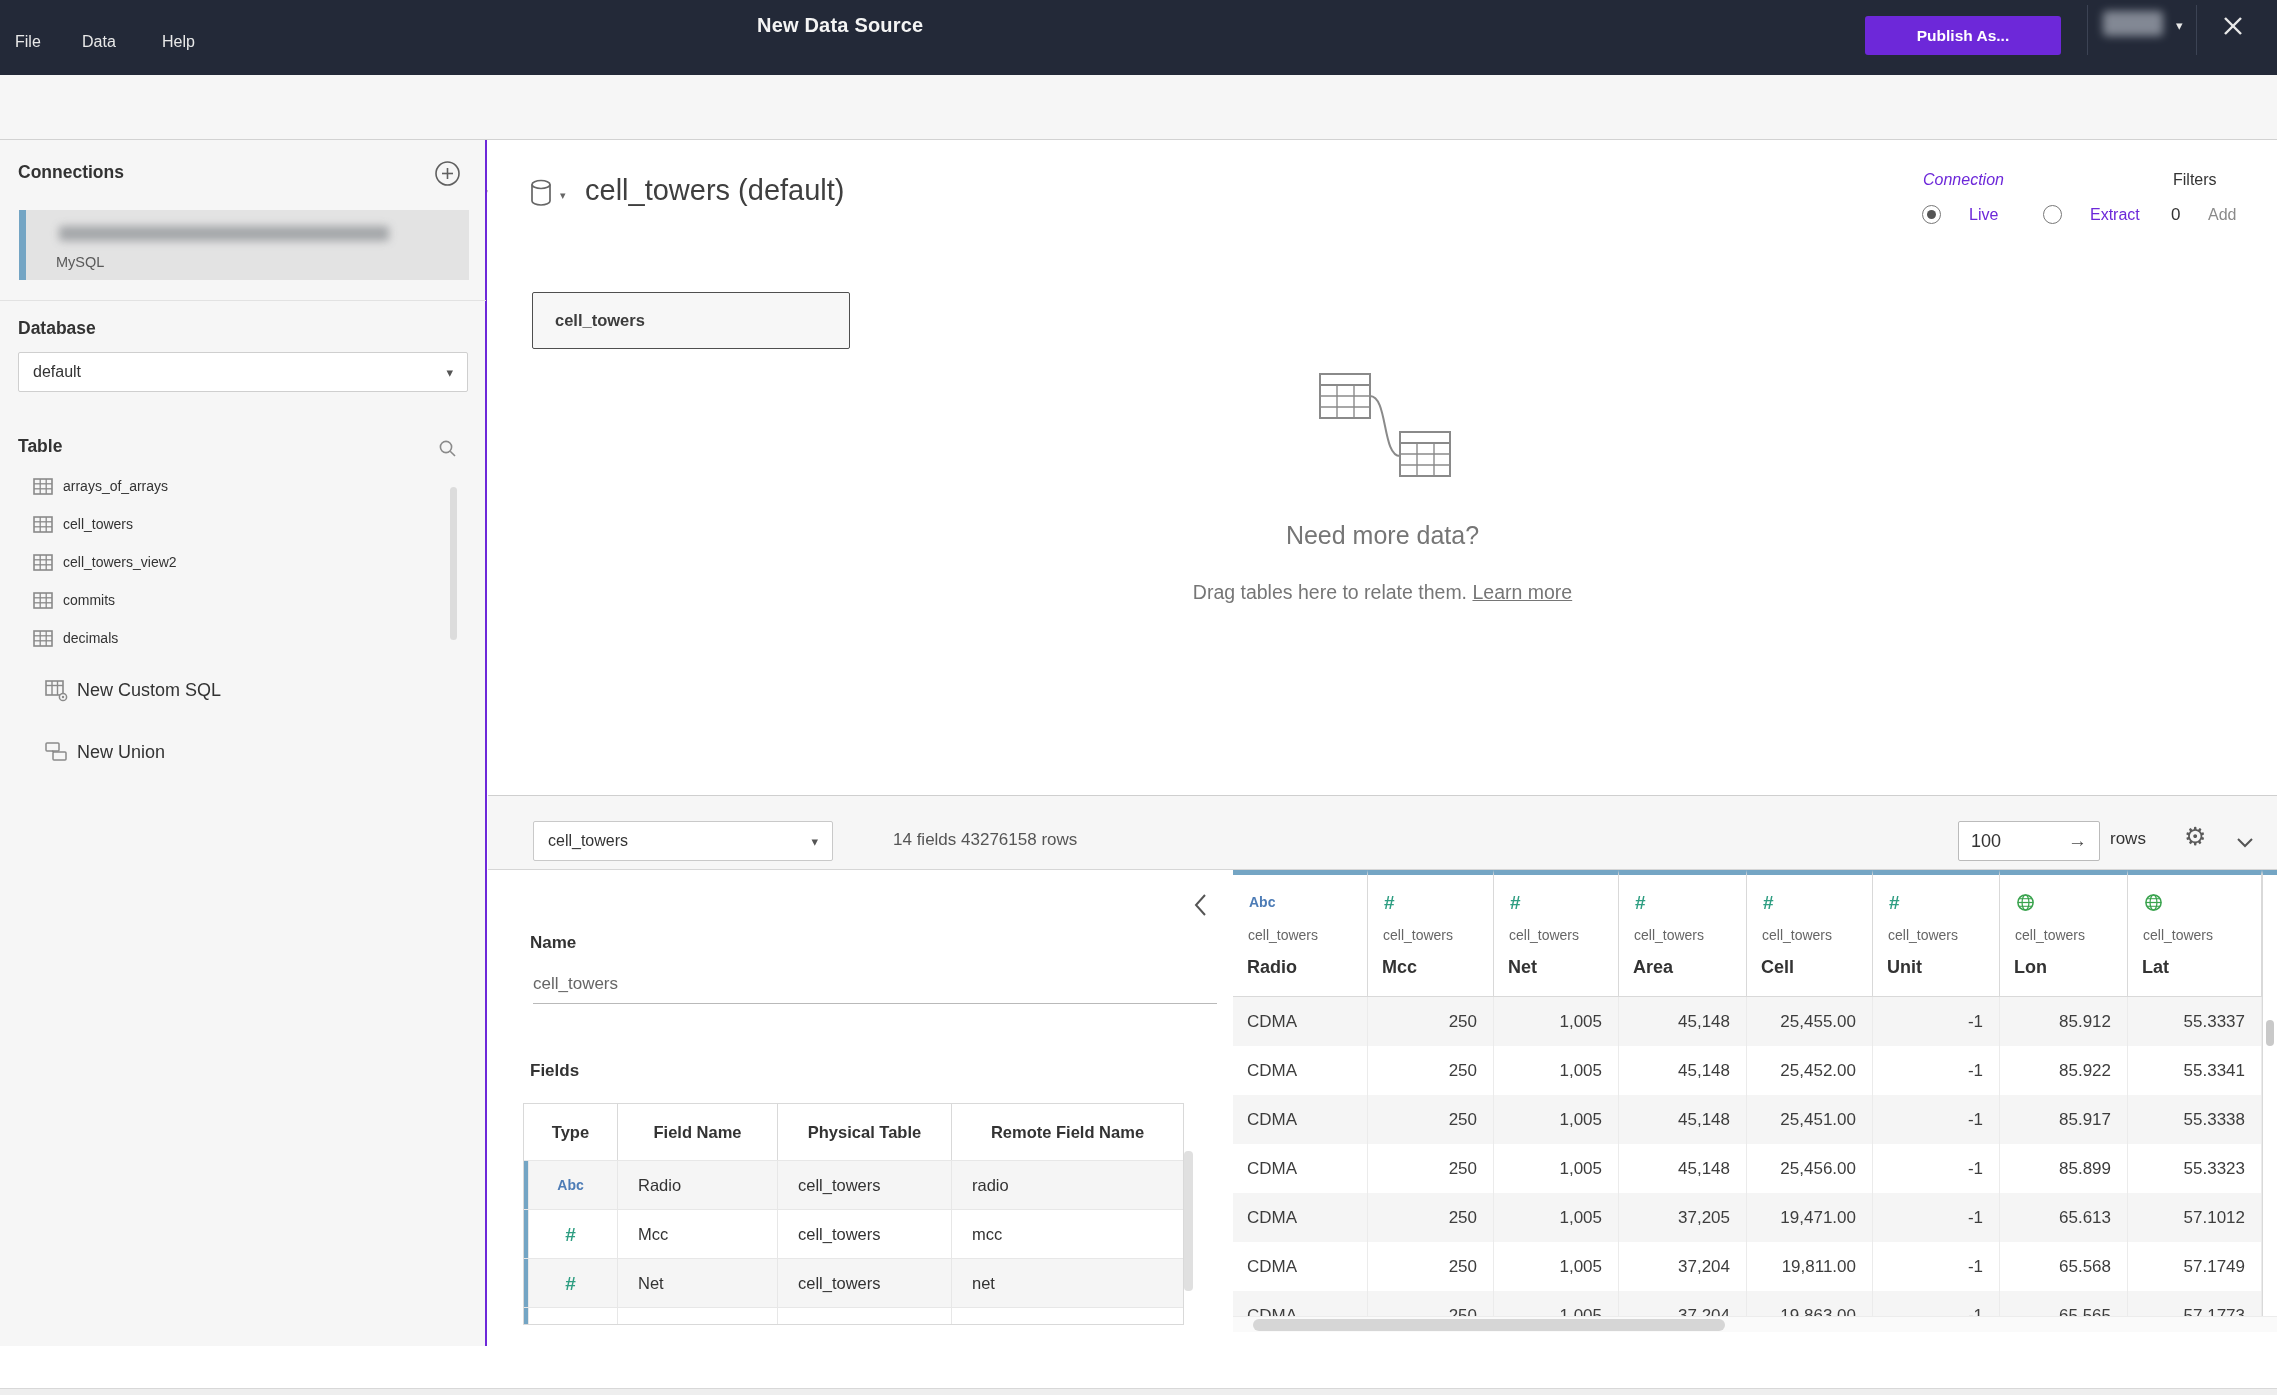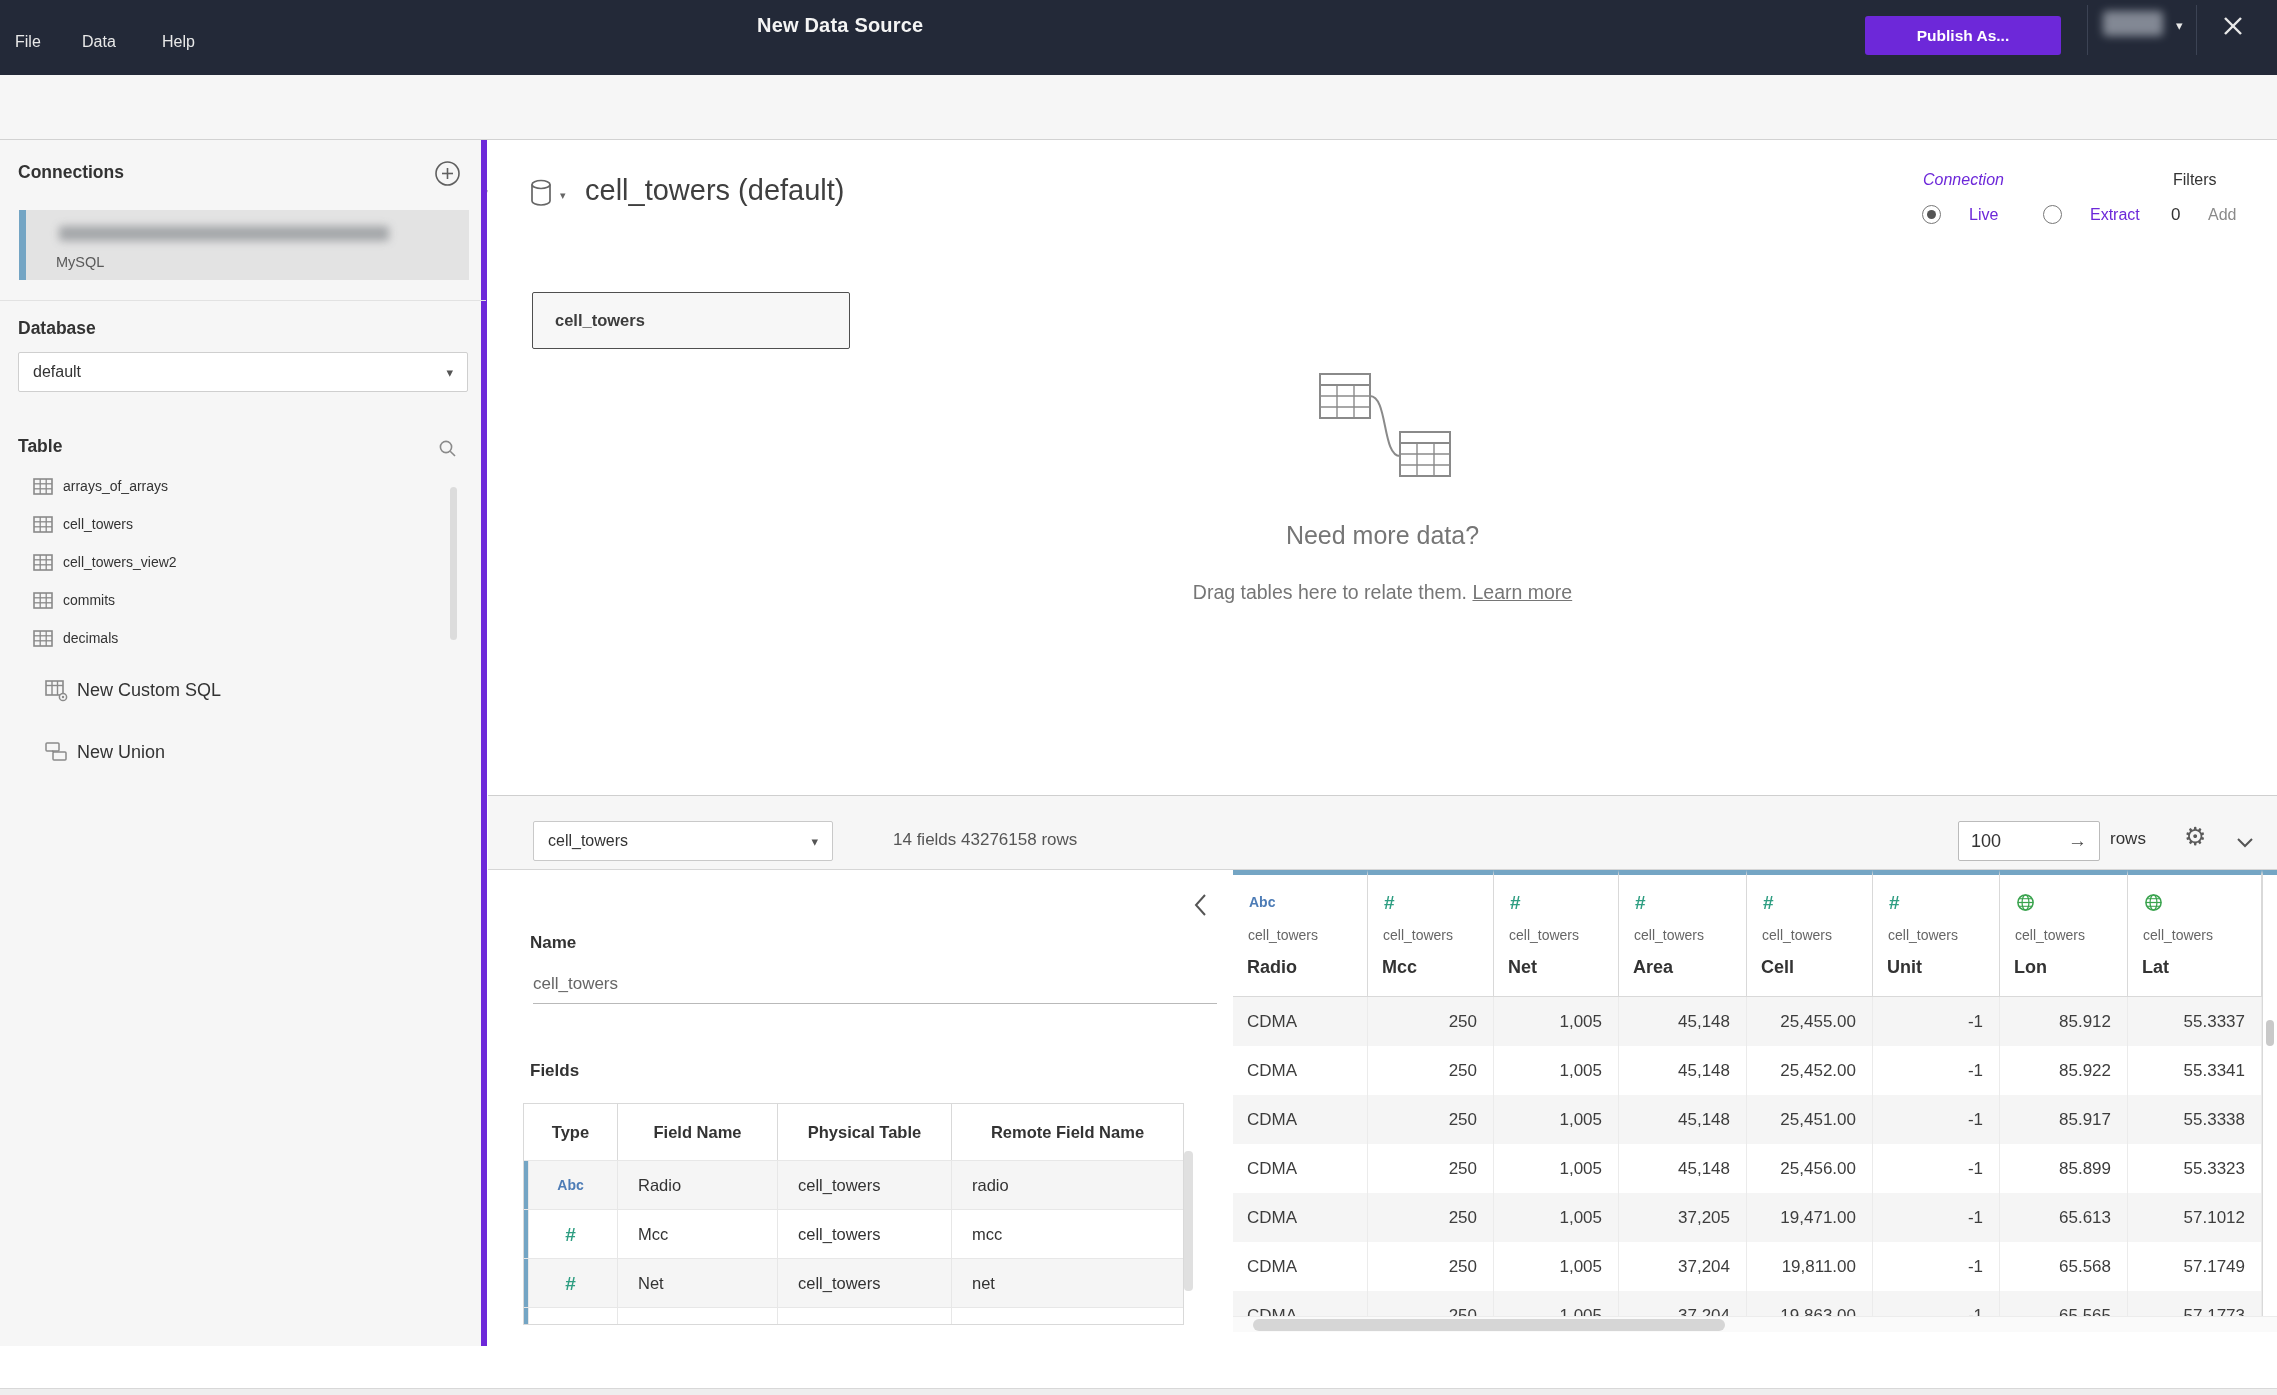--- a/index.html
+++ b/index.html
@@ -28,21 +28,21 @@
 
   
   #toolbar { left:0; top:75px; width:2277px; height:65px; background:#f6f6f6; border-bottom:1px solid #d2d2d2; }
   .tbtn { position:absolute; top:86px; width:44px; height:44px; display:flex; align-items:center; justify-content:center; }
   .tbtn.active-bg { background:#ececec; border-radius:2px; }
   .tsep { position:absolute; top:83px; width:1px; height:50px; background:#dcdcdc; }
   .tcaret { color:#b9b9b9; font-size:12px; position:absolute; top:101px; }
   #show-me { position:absolute; left:2160px; top:96px; font-size:16px; color:#c3c3c3; }
 
   
-  #sidebar { left:0; top:140px; width:487px; height:1206px; background:#f6f6f6; border-right:6px solid #6d28d9; }
+  #sidebar { left:0; top:140px; width:487px; height:1206px; background:#f6f6f6; border-right:2px solid #6d28d9; }
   .side-head { position:absolute; font-size:17.5px; font-weight:700; color:#333; }
   #conn-card { position:absolute; left:19px; top:70px; width:450px; height:70px; background:#e3e3e3; }
   #conn-card .accent { position:absolute; left:0; top:0; width:7px; height:70px; background:#74a5c4; }
   #conn-blur { position:absolute; left:40px; top:16px; width:330px; height:15px; background:#8f9296; border-radius:3px; filter:blur(4px); opacity:.75; }
   #conn-type { position:absolute; left:37px; top:44px; font-size:14.5px; color:#5a5a5a; }
   .side-divider { position:absolute; left:0; width:486px; height:1px; background:#e2e2e2; }
   .side-select { position:absolute; left:18px; width:450px; height:40px; background:#fff; border:1px solid #cfcfcf; border-radius:2px;
                  display:flex; align-items:center; padding:0 14px; font-size:16px; color:#333; }
   .side-select .caret { margin-left:auto; color:#555; font-size:13px; }
   .tbl-item { position:absolute; left:0; width:440px; height:38px; display:flex; align-items:center; padding-left:33px; font-size:14px; color:#333; }

